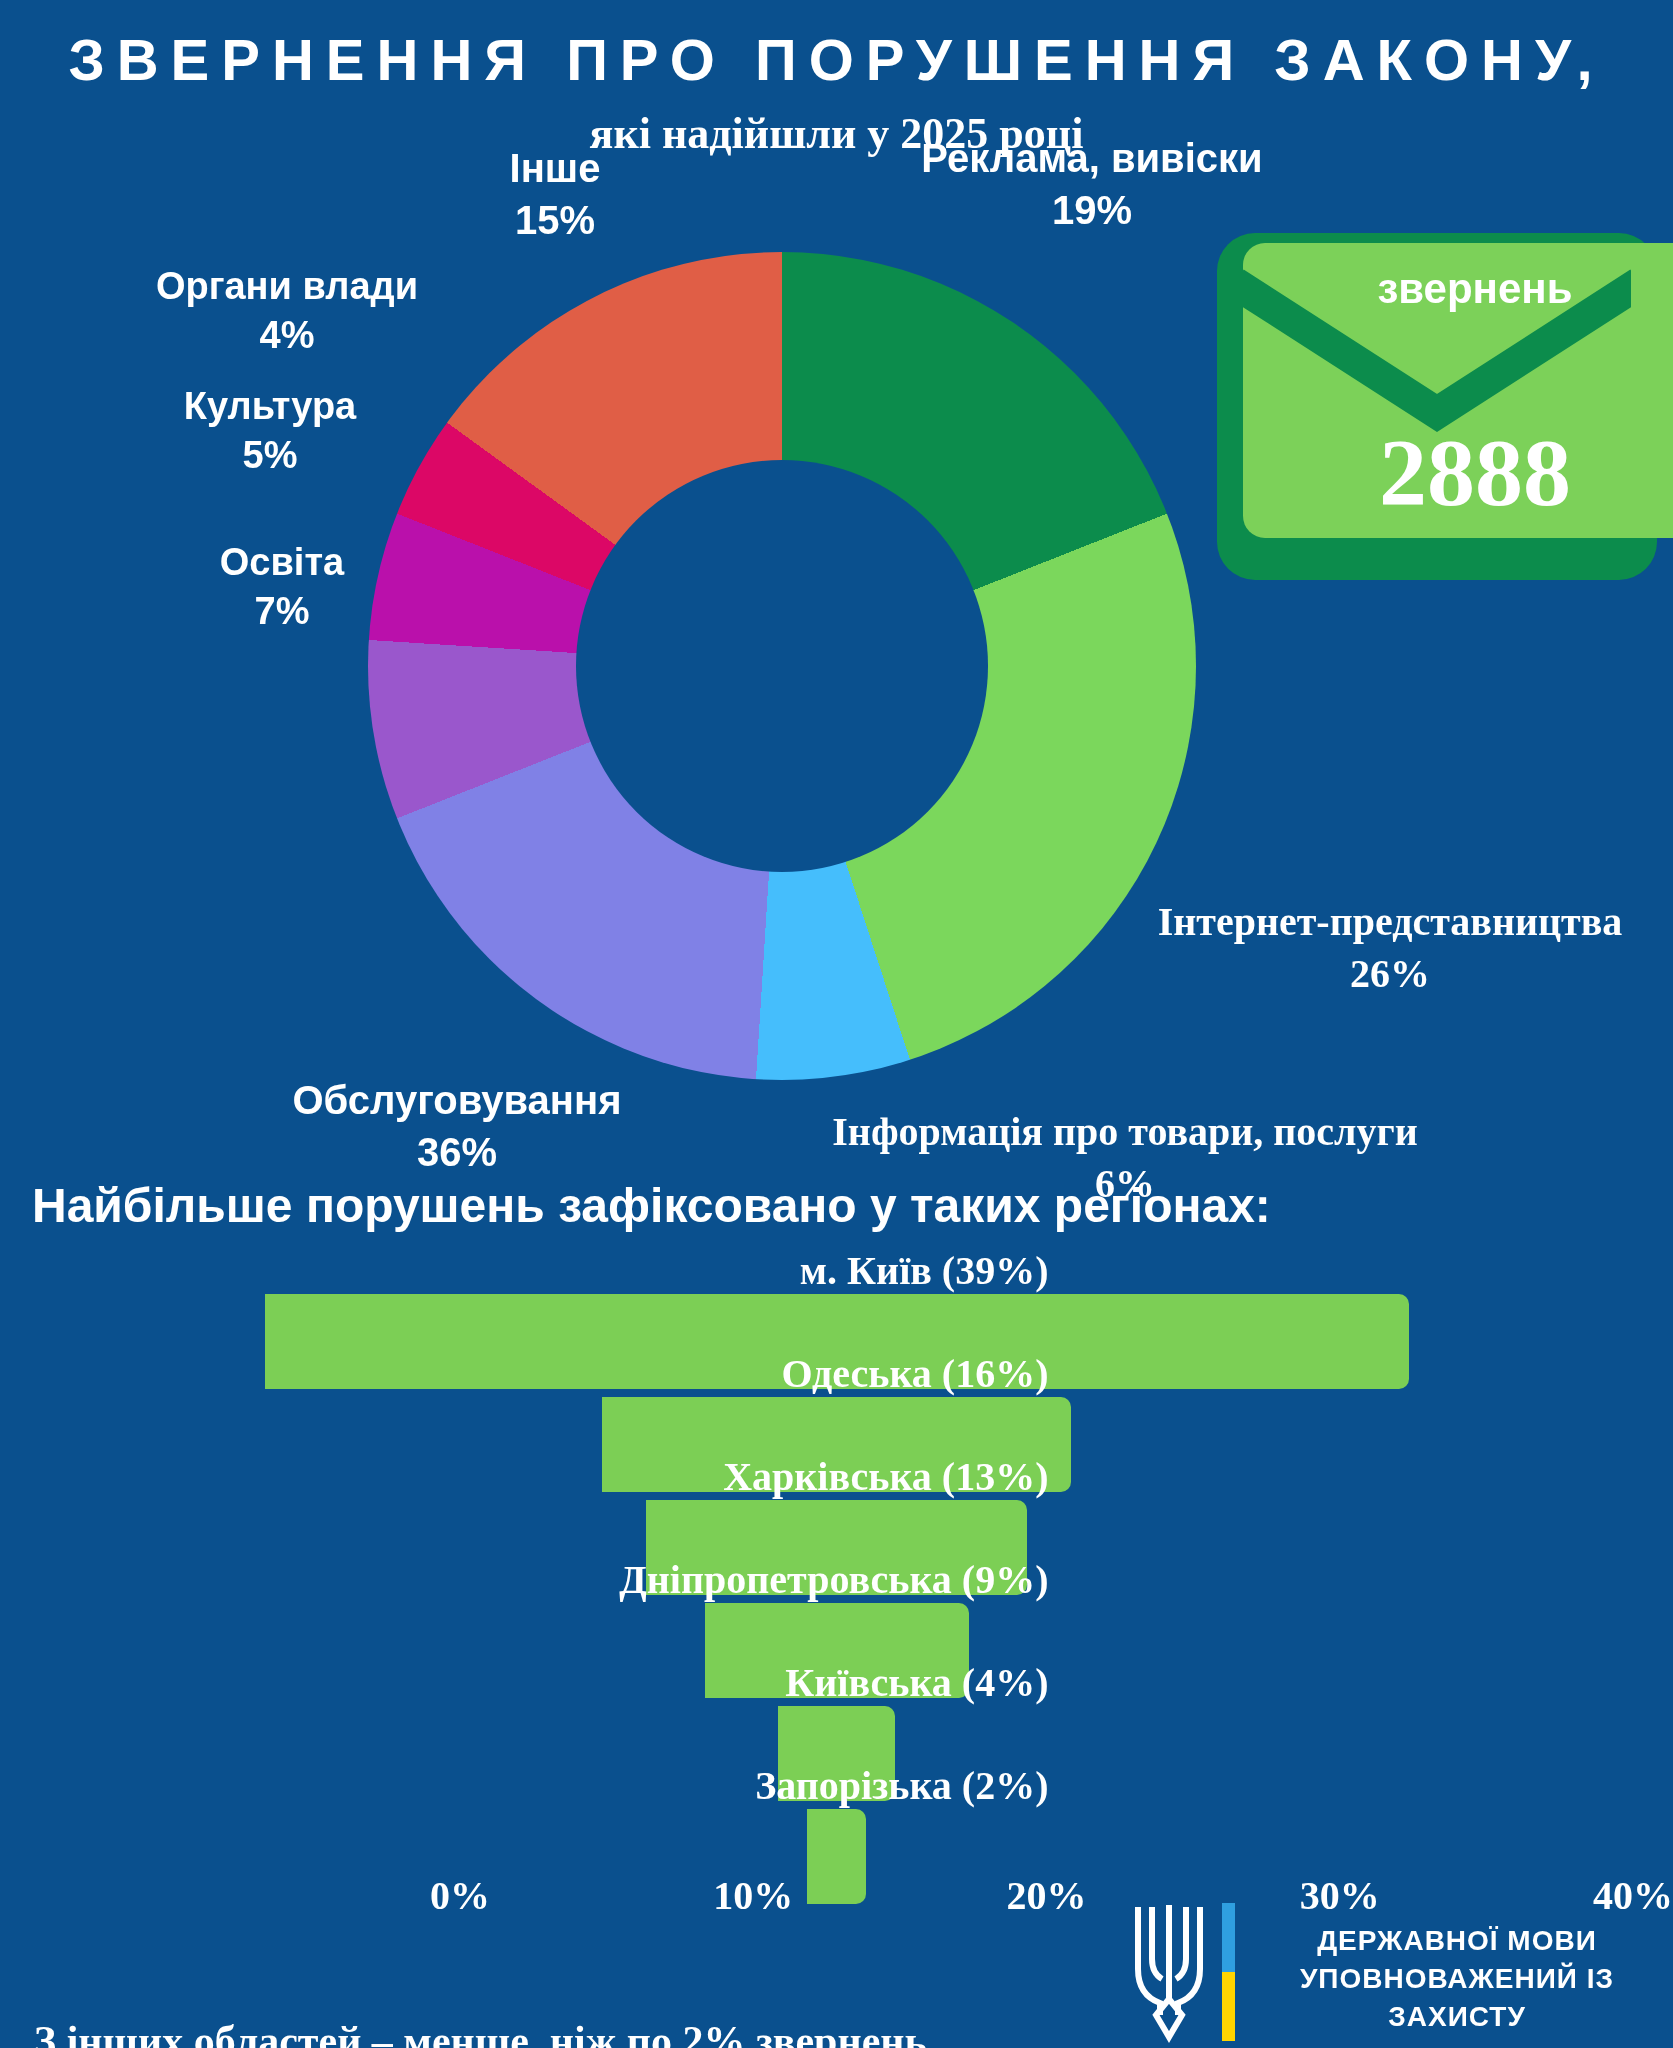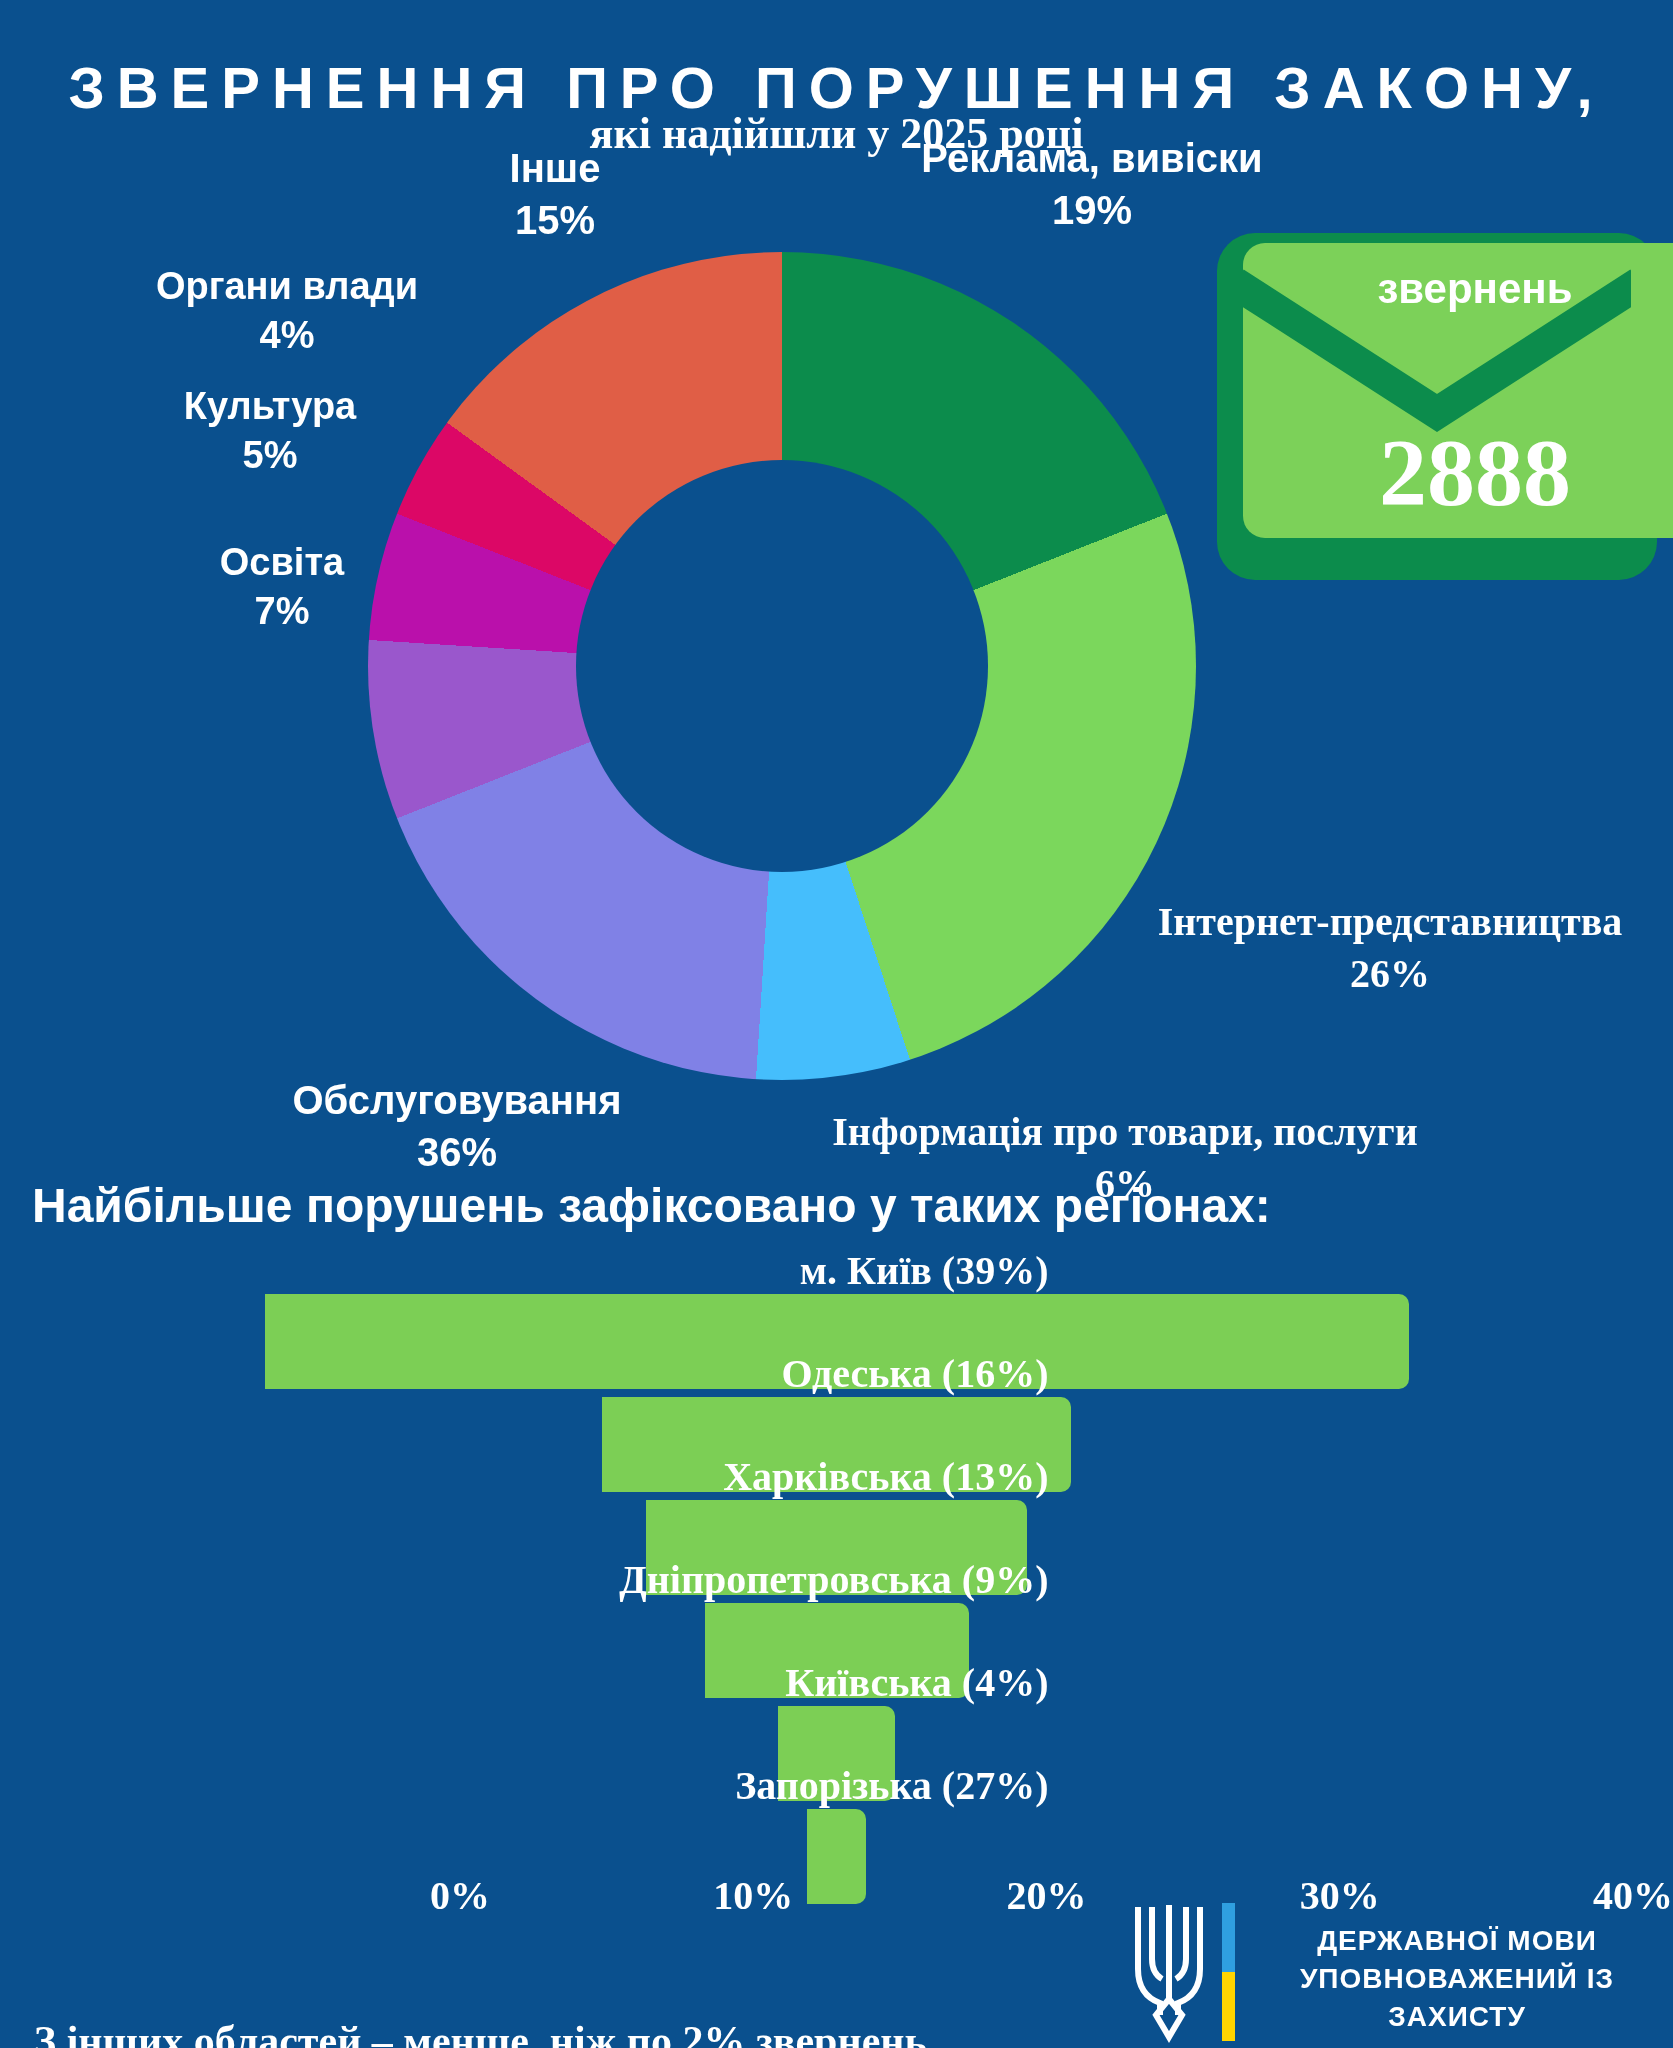--- a/index.html
+++ b/index.html
@@ -6,21 +6,20 @@
   .canvas{
     position:relative;width:1673px;height:2048px;overflow:hidden;
     background:#0a508e;color:#ffffff;
     font-family:"Liberation Sans",sans-serif;
   }
   
   .main-title{
     position:absolute;top:26px;left:0;width:100%;text-align:center;
     font-size:58px;font-weight:bold;letter-spacing:12px;
     font-family:"Liberation Sans",sans-serif;
-    margin-top:28px;
   }
   .sub-title{
     position:absolute;top:108px;left:0;width:100%;text-align:center;
     font-size:44px;font-weight:bold;
     font-family:"Liberation Serif",serif;
   }
   
   .donut{
     position:absolute;left:368px;top:252px;width:828px;height:828px;
     border-radius:50%;
@@ -162,21 +161,21 @@
       </div>
       <div class="bar-row">
         <div class="bar-row-label">Дніпропетровська (9%)</div>
         <div class="bar-rect" style="width: 264px; background: rgb(124, 207, 85);"></div>
       </div>
       <div class="bar-row">
         <div class="bar-row-label">Київська (4%)</div>
         <div class="bar-rect" style="width: 117px; background: rgb(124, 207, 85);"></div>
       </div>
       <div class="bar-row">
-        <div class="bar-row-label">Запорізька (27%)</div>
+        <div class="bar-row-label">Запорізька (2%)</div>
         <div class="bar-rect" style="width: 59px; background: rgb(124, 207, 85);"></div>
       </div>
     </div>
   <div class="axis-row" id="axis-row">
       <div class="axis-tick" style="left: 0px;">0%</div>
       <div class="axis-tick" style="left: 293.25px;">10%</div>
       <div class="axis-tick" style="left: 586.5px;">20%</div>
       <div class="axis-tick" style="left: 879.75px;">30%</div>
       <div class="axis-tick" style="left: 1173px;">40%</div>
     </div>

